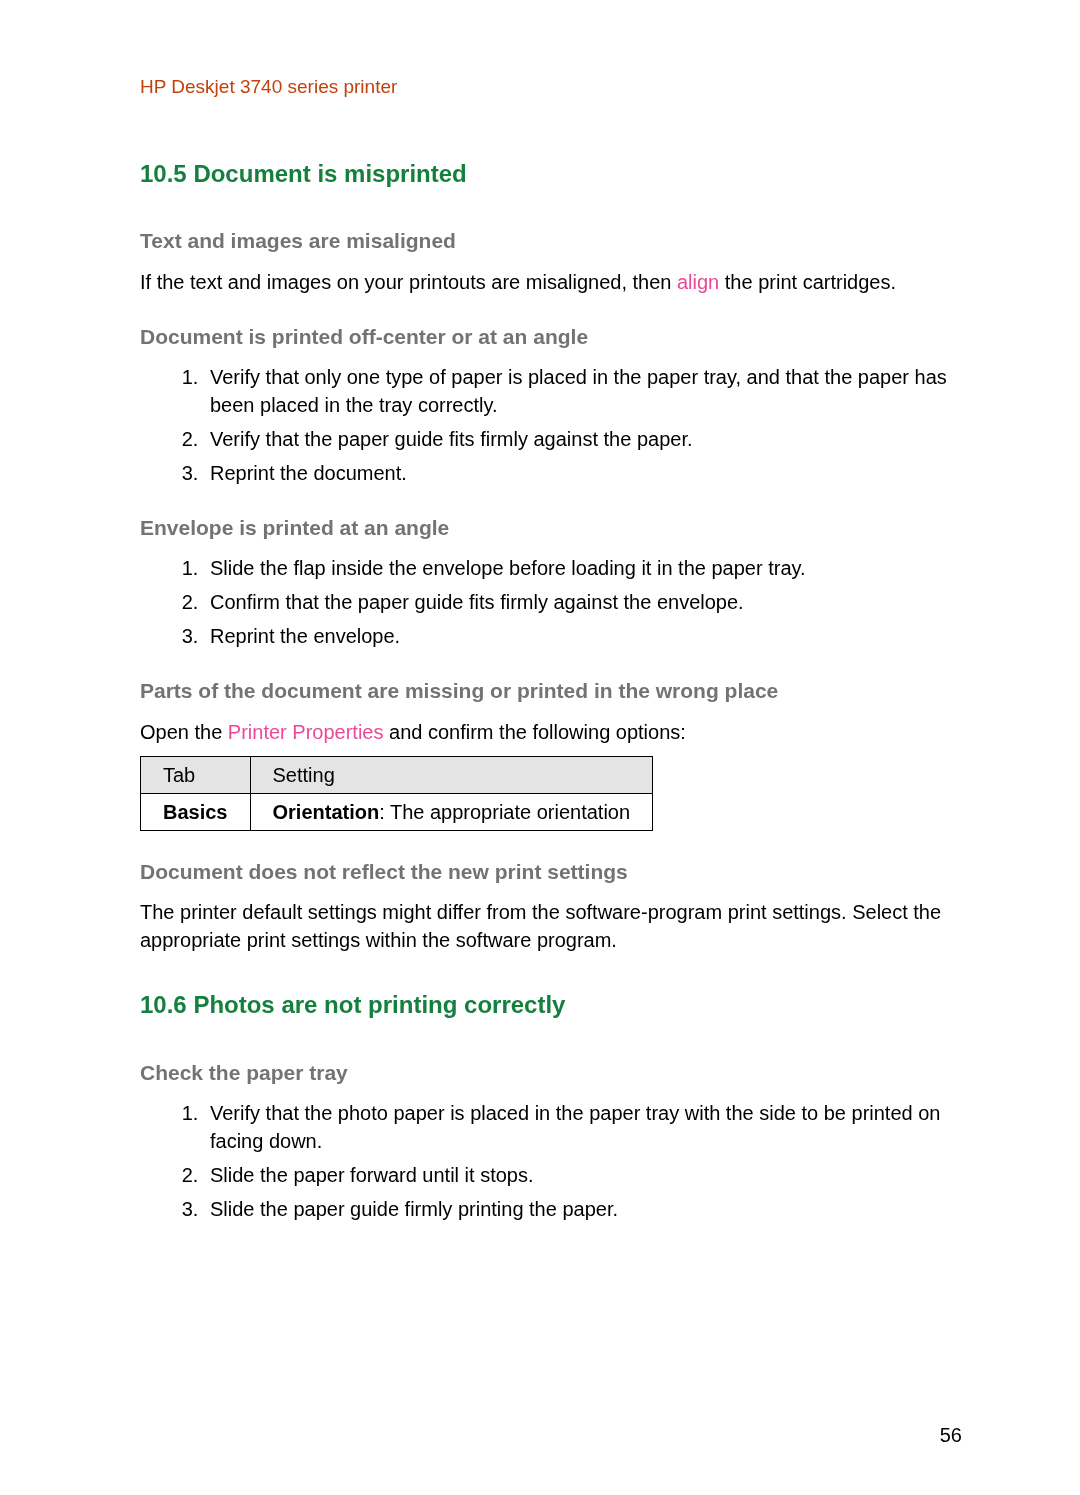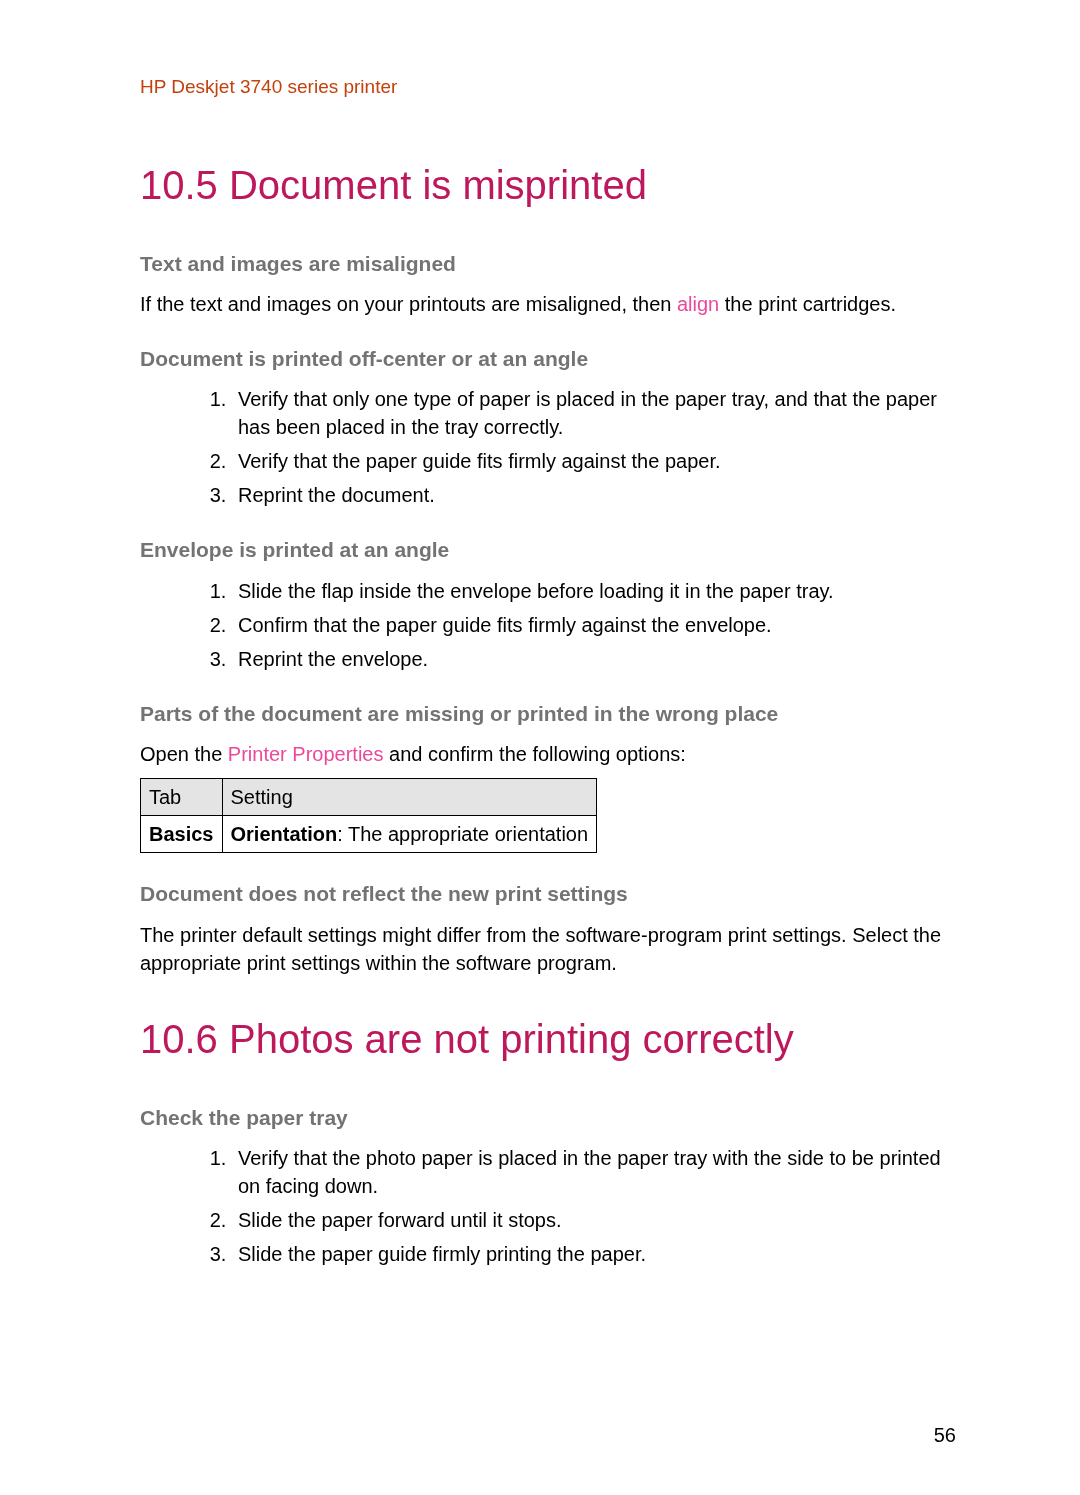--- a/index.html
+++ b/index.html
@@ -16,24 +16,24 @@
       padding: 74px 130px 60px 140px;
       font-size: 20px;
       line-height: 1.4;
     }
     .header-line {
       font-size: 19px;
       margin-bottom: 56px;
       color: #c2410c;
     }
     h1 {
-      font-size: 40px;
-      font-weight: normal;
+      font-size: 24px;
+      font-weight: bold;
       margin-bottom: 36px;
-      color: #be185d;
+      color: #15803d;
     }
     h2 {
       font-size: 21px;
       font-weight: bold;
       margin-top: 26px;
       margin-bottom: 12px;
       color: #737373;
     }
     p {
       margin-bottom: 10px;
@@ -41,54 +41,53 @@
     }
     ol {
       padding-left: 64px;
       margin-top: 8px;
       margin-bottom: 8px;
     }
     ol li {
       padding-left: 6px;
       margin-bottom: 6px;
       color: #000;
-      margin-left: 28px;
     }
     a {
       color: #ec4899;
       text-decoration: none;
     }
     table {
       border-collapse: collapse;
       margin-top: 10px;
       margin-bottom: 18px;
     }
     th, td {
       border: 1px solid #000;
-      padding: 4px 8px;
+      padding: 4px 22px;
       text-align: left;
       font-size: 20px;
     }
     th {
       background: #e4e4e4;
       font-weight: normal;
     }
     td.bold-cell {
       font-weight: bold;
     }
     .setting-label {
       font-weight: bold;
     }
     .section-10-6 {
       margin-top: 34px;
     }
     .page-number {
       position: fixed;
       bottom: 46px;
-      right: 124px;
+      right: 118px;
       font-size: 20px;
       color: #000;
     }
     .para-spacing { margin-bottom: 22px; }
   </style>
 </head>
 <body>
 
 <div class="header-line">HP Deskjet 3740 series printer</div>
 

